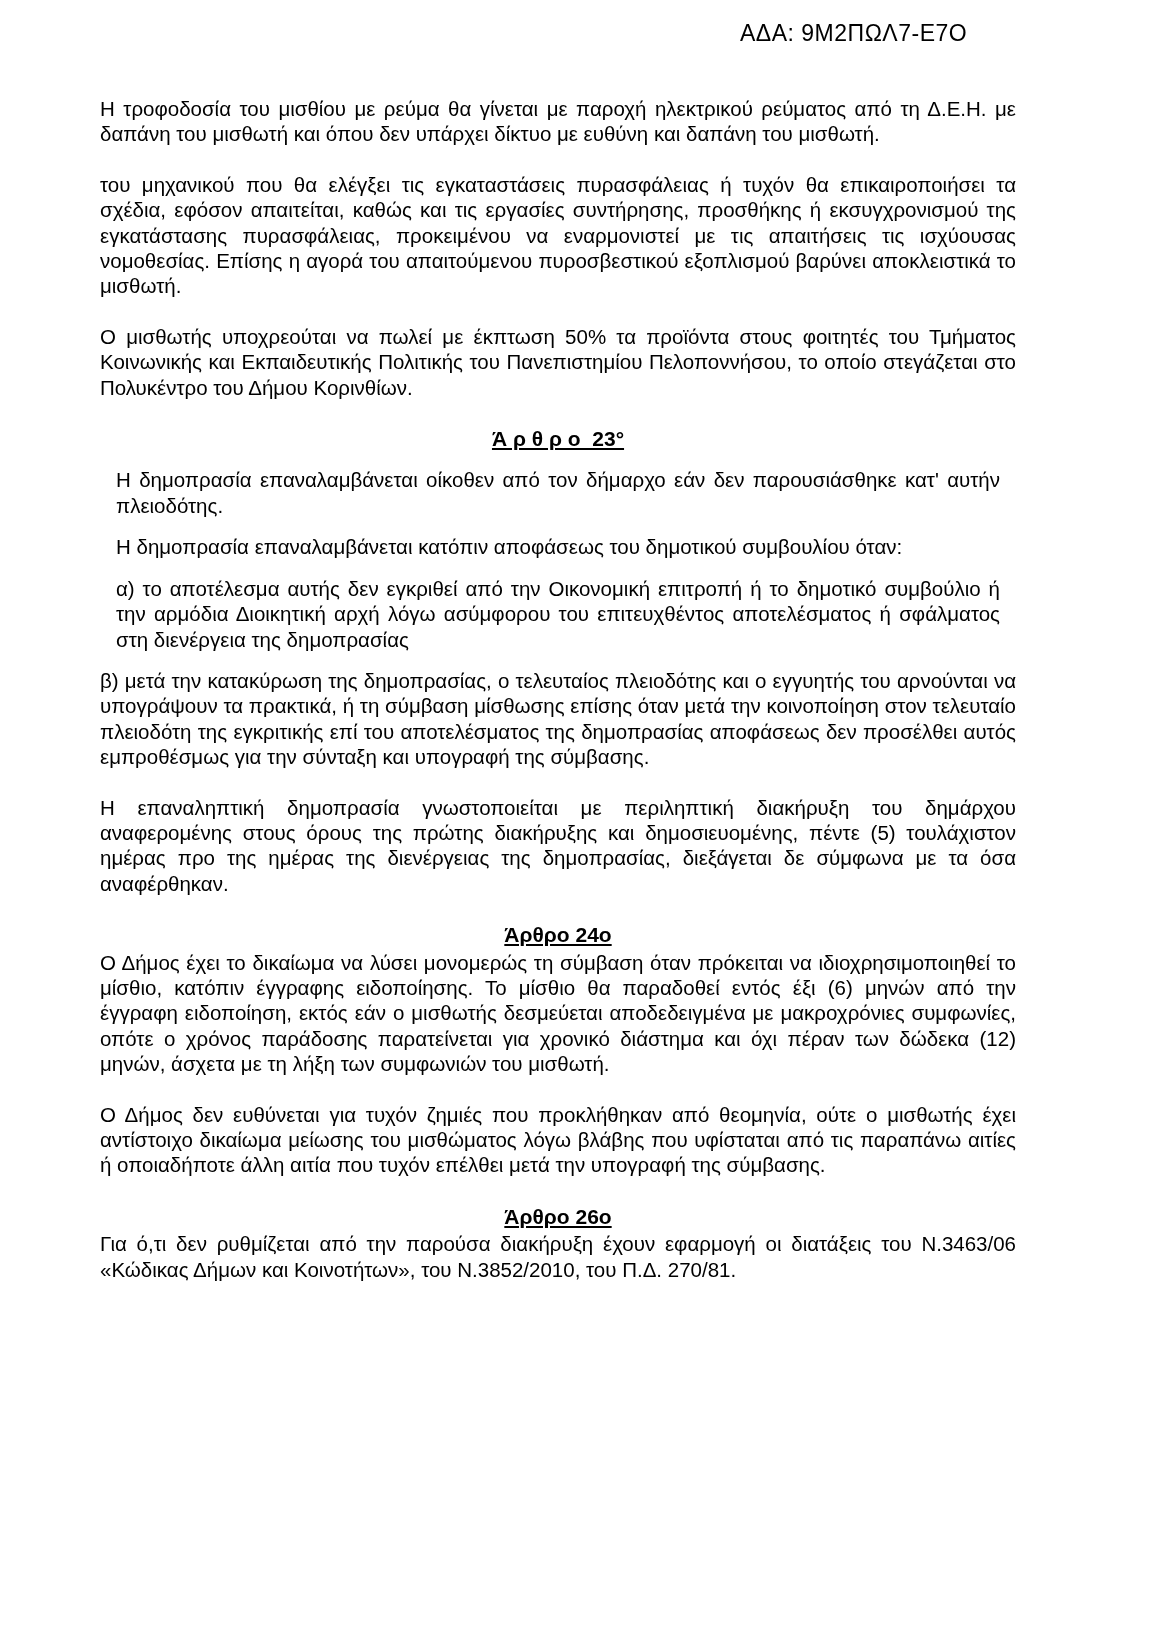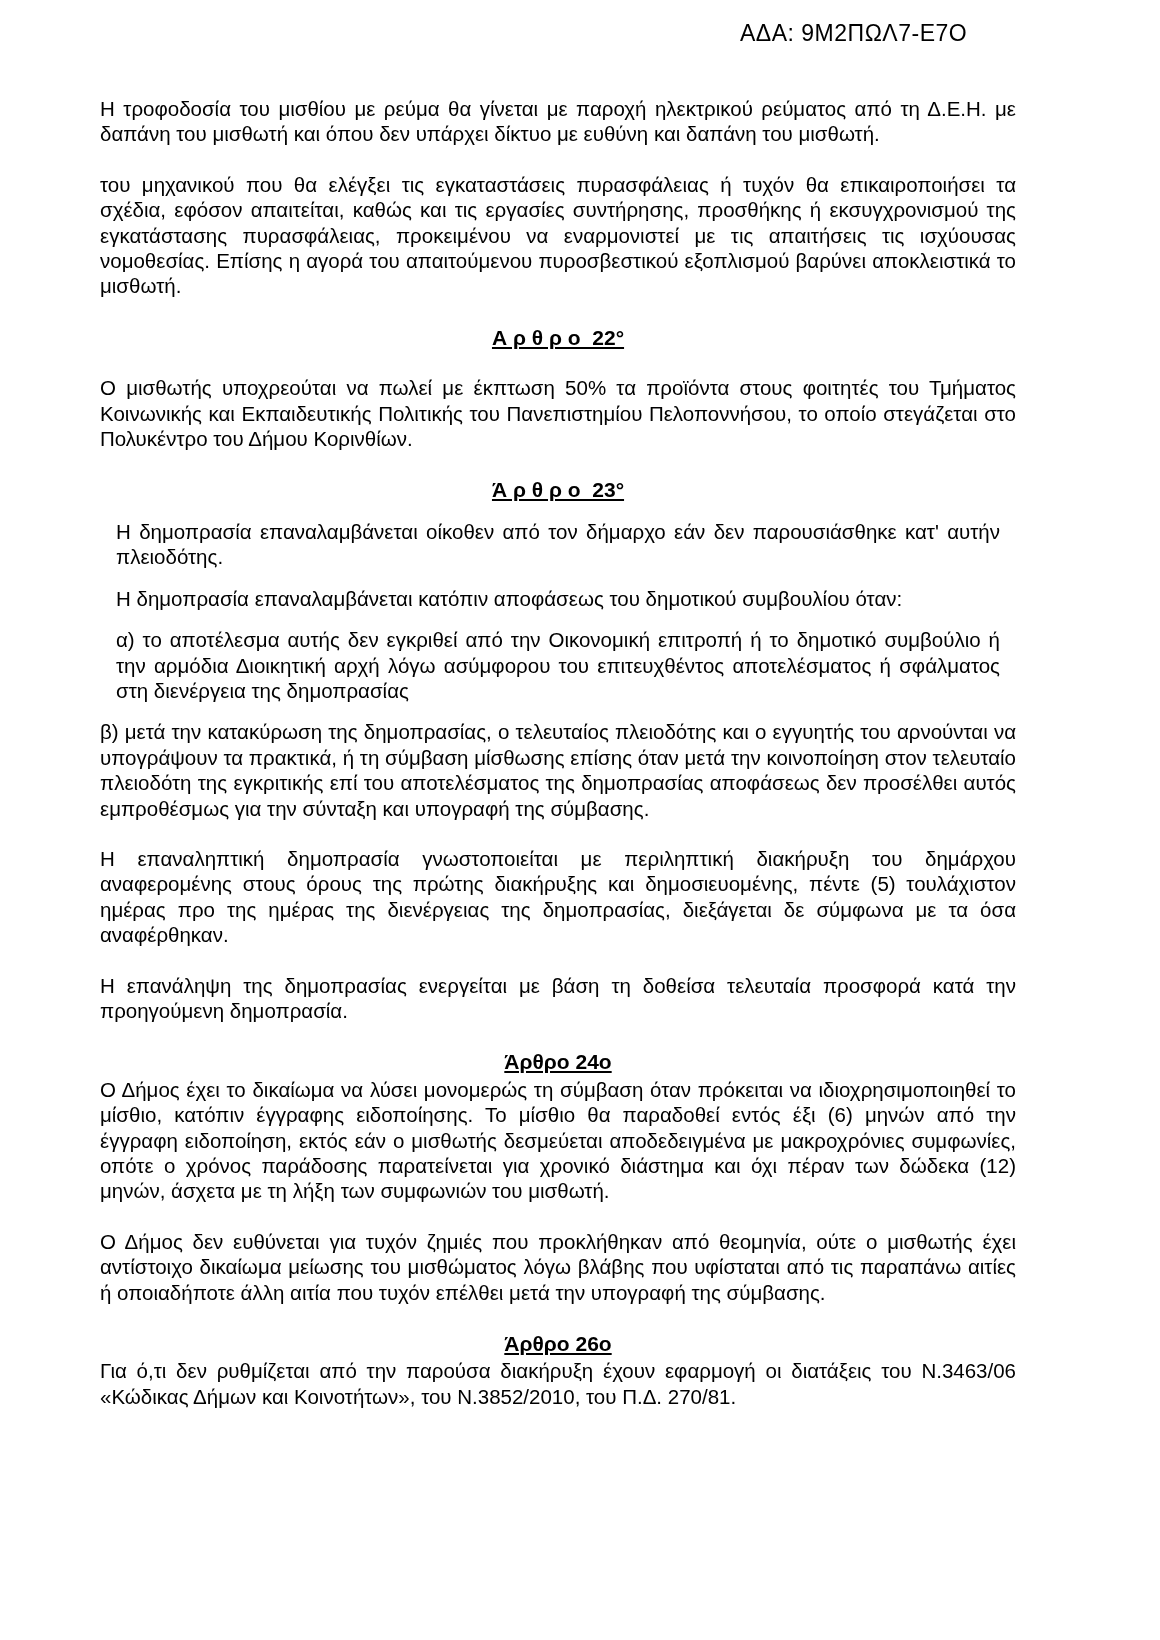--- a/index.html
+++ b/index.html
@@ -59,38 +59,36 @@
 <body>
 
 <div class="ada-code">ΑΔΑ: 9Μ2ΠΩΛ7-Ε7Ο</div>
 
 <div class="doc">
 
   <p>Η τροφοδοσία του μισθίου με ρεύμα θα γίνεται με παροχή ηλεκτρικού ρεύματος από τη Δ.Ε.Η. με δαπάνη του μισθωτή και όπου δεν υπάρχει δίκτυο με ευθύνη και δαπάνη του μισθωτή.</p>
 
   <p>του μηχανικού που θα ελέγξει τις εγκαταστάσεις πυρασφάλειας ή τυχόν θα επικαιροποιήσει τα σχέδια, εφόσον απαιτείται, καθώς και τις εργασίες συντήρησης, προσθήκης ή εκσυγχρονισμού της εγκατάστασης πυρασφάλειας, προκειμένου να εναρμονιστεί με τις απαιτήσεις τις ισχύουσας νομοθεσίας. Επίσης η αγορά του απαιτούμενου πυροσβεστικού εξοπλισμού βαρύνει αποκλειστικά το μισθωτή.</p>
 
-  <h2>Α ρ θ ρ ο  22°</h2>
 
   <p>Ο μισθωτής υποχρεούται να πωλεί με έκπτωση 50% τα προϊόντα στους φοιτητές του Τμήματος Κοινωνικής και Εκπαιδευτικής Πολιτικής του Πανεπιστημίου Πελοποννήσου, το οποίο στεγάζεται στο Πολυκέντρο του Δήμου Κορινθίων.</p>
 
   <h2 class="no-gap-after">Ά ρ θ ρ ο  23°</h2>
 
   <p class="tight">Η δημοπρασία επαναλαμβάνεται οίκοθεν από τον δήμαρχο εάν δεν παρουσιάσθηκε κατ' αυτήν πλειοδότης.</p>
 
   <p class="tight">Η δημοπρασία επαναλαμβάνεται κατόπιν αποφάσεως του δημοτικού συμβουλίου όταν:</p>
 
   <p class="tight">α) το αποτέλεσμα αυτής δεν εγκριθεί από την Οικονομική επιτροπή ή το δημοτικό συμβούλιο ή την αρμόδια Διοικητική αρχή λόγω ασύμφορου του επιτευχθέντος αποτελέσματος ή σφάλματος στη διενέργεια της δημοπρασίας</p>
 
   <p>β) μετά την κατακύρωση της δημοπρασίας, ο τελευταίος πλειοδότης και ο εγγυητής του αρνούνται να υπογράψουν τα πρακτικά, ή τη σύμβαση μίσθωσης επίσης όταν μετά την κοινοποίηση στον τελευταίο πλειοδότη της εγκριτικής επί του αποτελέσματος της δημοπρασίας αποφάσεως δεν προσέλθει αυτός εμπροθέσμως για την σύνταξη και υπογραφή της σύμβασης.</p>
 
 
   <p>Η επαναληπτική δημοπρασία γνωστοποιείται με περιληπτική διακήρυξη του δημάρχου αναφερομένης στους όρους της πρώτης διακήρυξης και δημοσιευομένης, πέντε (5) τουλάχιστον ημέρας προ της ημέρας της διενέργειας της δημοπρασίας, διεξάγεται δε σύμφωνα με τα όσα αναφέρθηκαν.</p>
 
-  <p>Η επανάληψη της δημοπρασίας ενεργείται με βάση τη δοθείσα τελευταία προσφορά κατά την προηγούμενη δημοπρασία.</p>
 
   <h2 class="no-gap-after">Άρθρο 24ο</h2>
 
   <p>Ο Δήμος έχει το δικαίωμα να λύσει μονομερώς τη σύμβαση όταν πρόκειται να ιδιοχρησιμοποιηθεί το μίσθιο, κατόπιν έγγραφης ειδοποίησης. Το μίσθιο θα παραδοθεί εντός έξι (6) μηνών από την έγγραφη ειδοποίηση, εκτός εάν ο μισθωτής δεσμεύεται αποδεδειγμένα με μακροχρόνιες συμφωνίες, οπότε ο χρόνος παράδοσης παρατείνεται για χρονικό διάστημα και όχι πέραν των δώδεκα (12) μηνών, άσχετα με τη λήξη των συμφωνιών του μισθωτή.</p>
 
 
   <p>Ο Δήμος δεν ευθύνεται για τυχόν ζημιές που προκλήθηκαν από θεομηνία, ούτε ο μισθωτής έχει αντίστοιχο δικαίωμα μείωσης του μισθώματος λόγω βλάβης που υφίσταται από τις παραπάνω αιτίες ή οποιαδήποτε άλλη αιτία που τυχόν επέλθει μετά την υπογραφή της σύμβασης.</p>
 
   <h2 class="no-gap-after">Άρθρο 26ο</h2>
 

